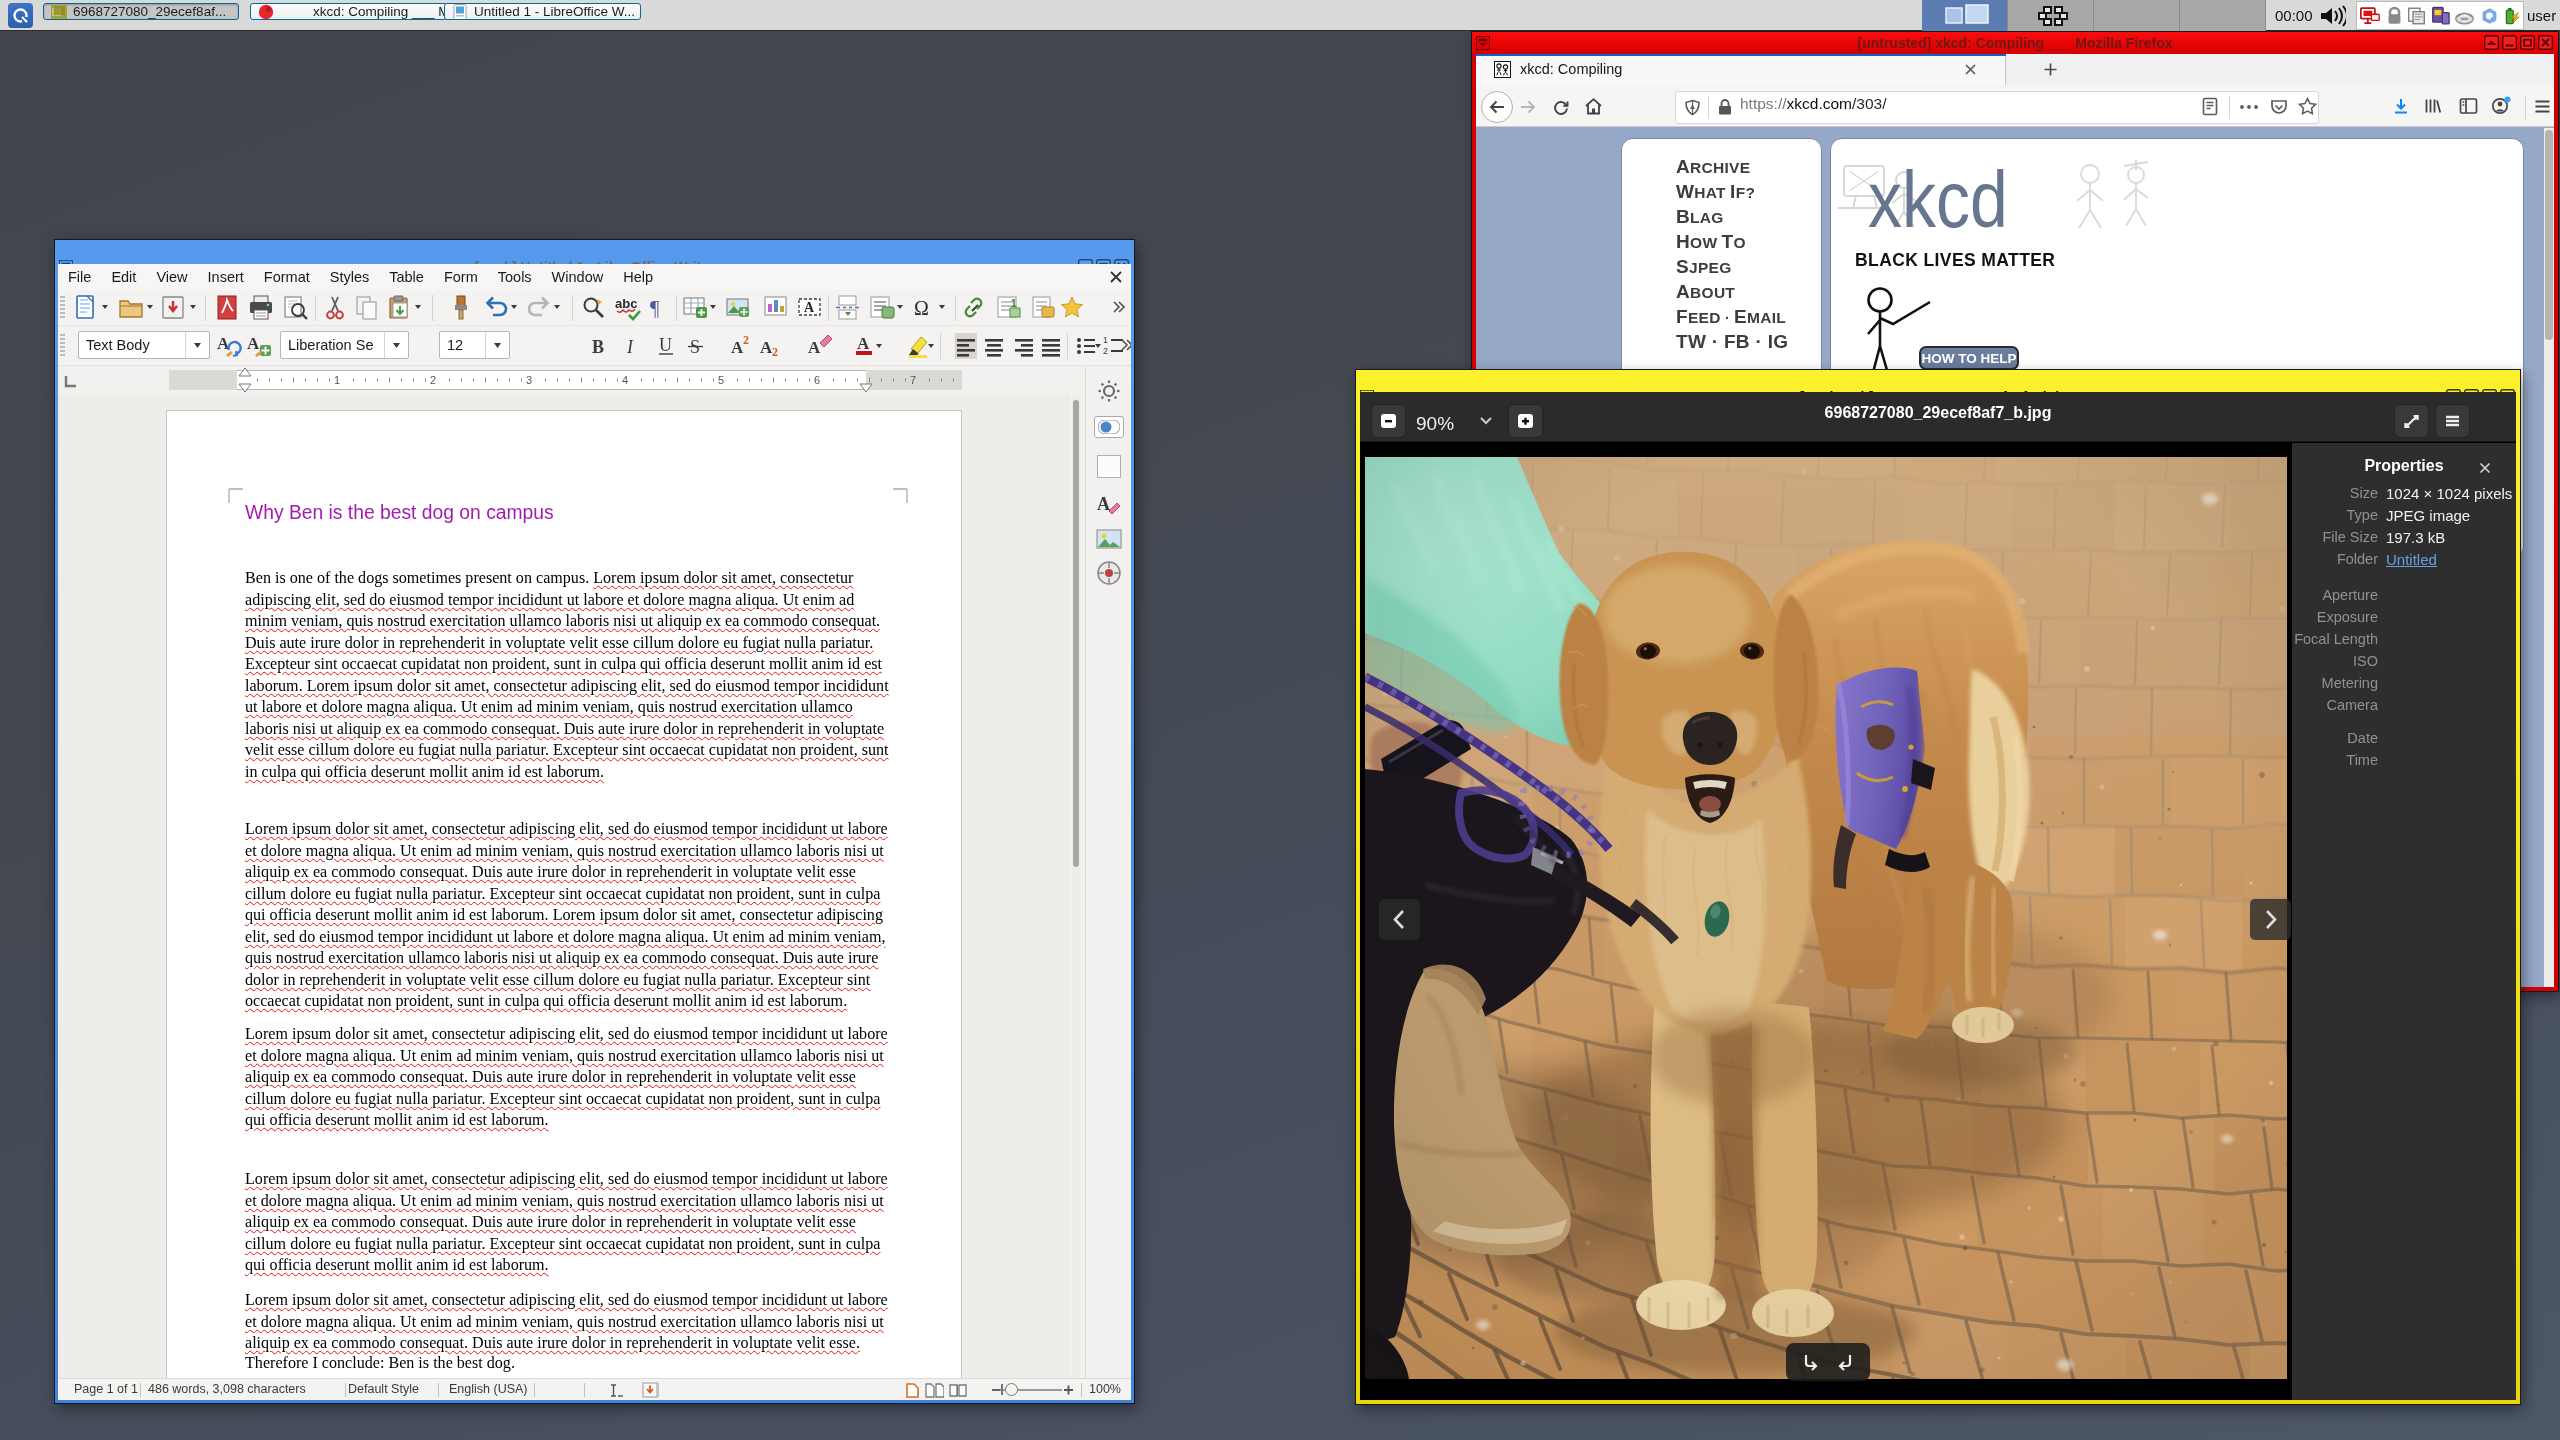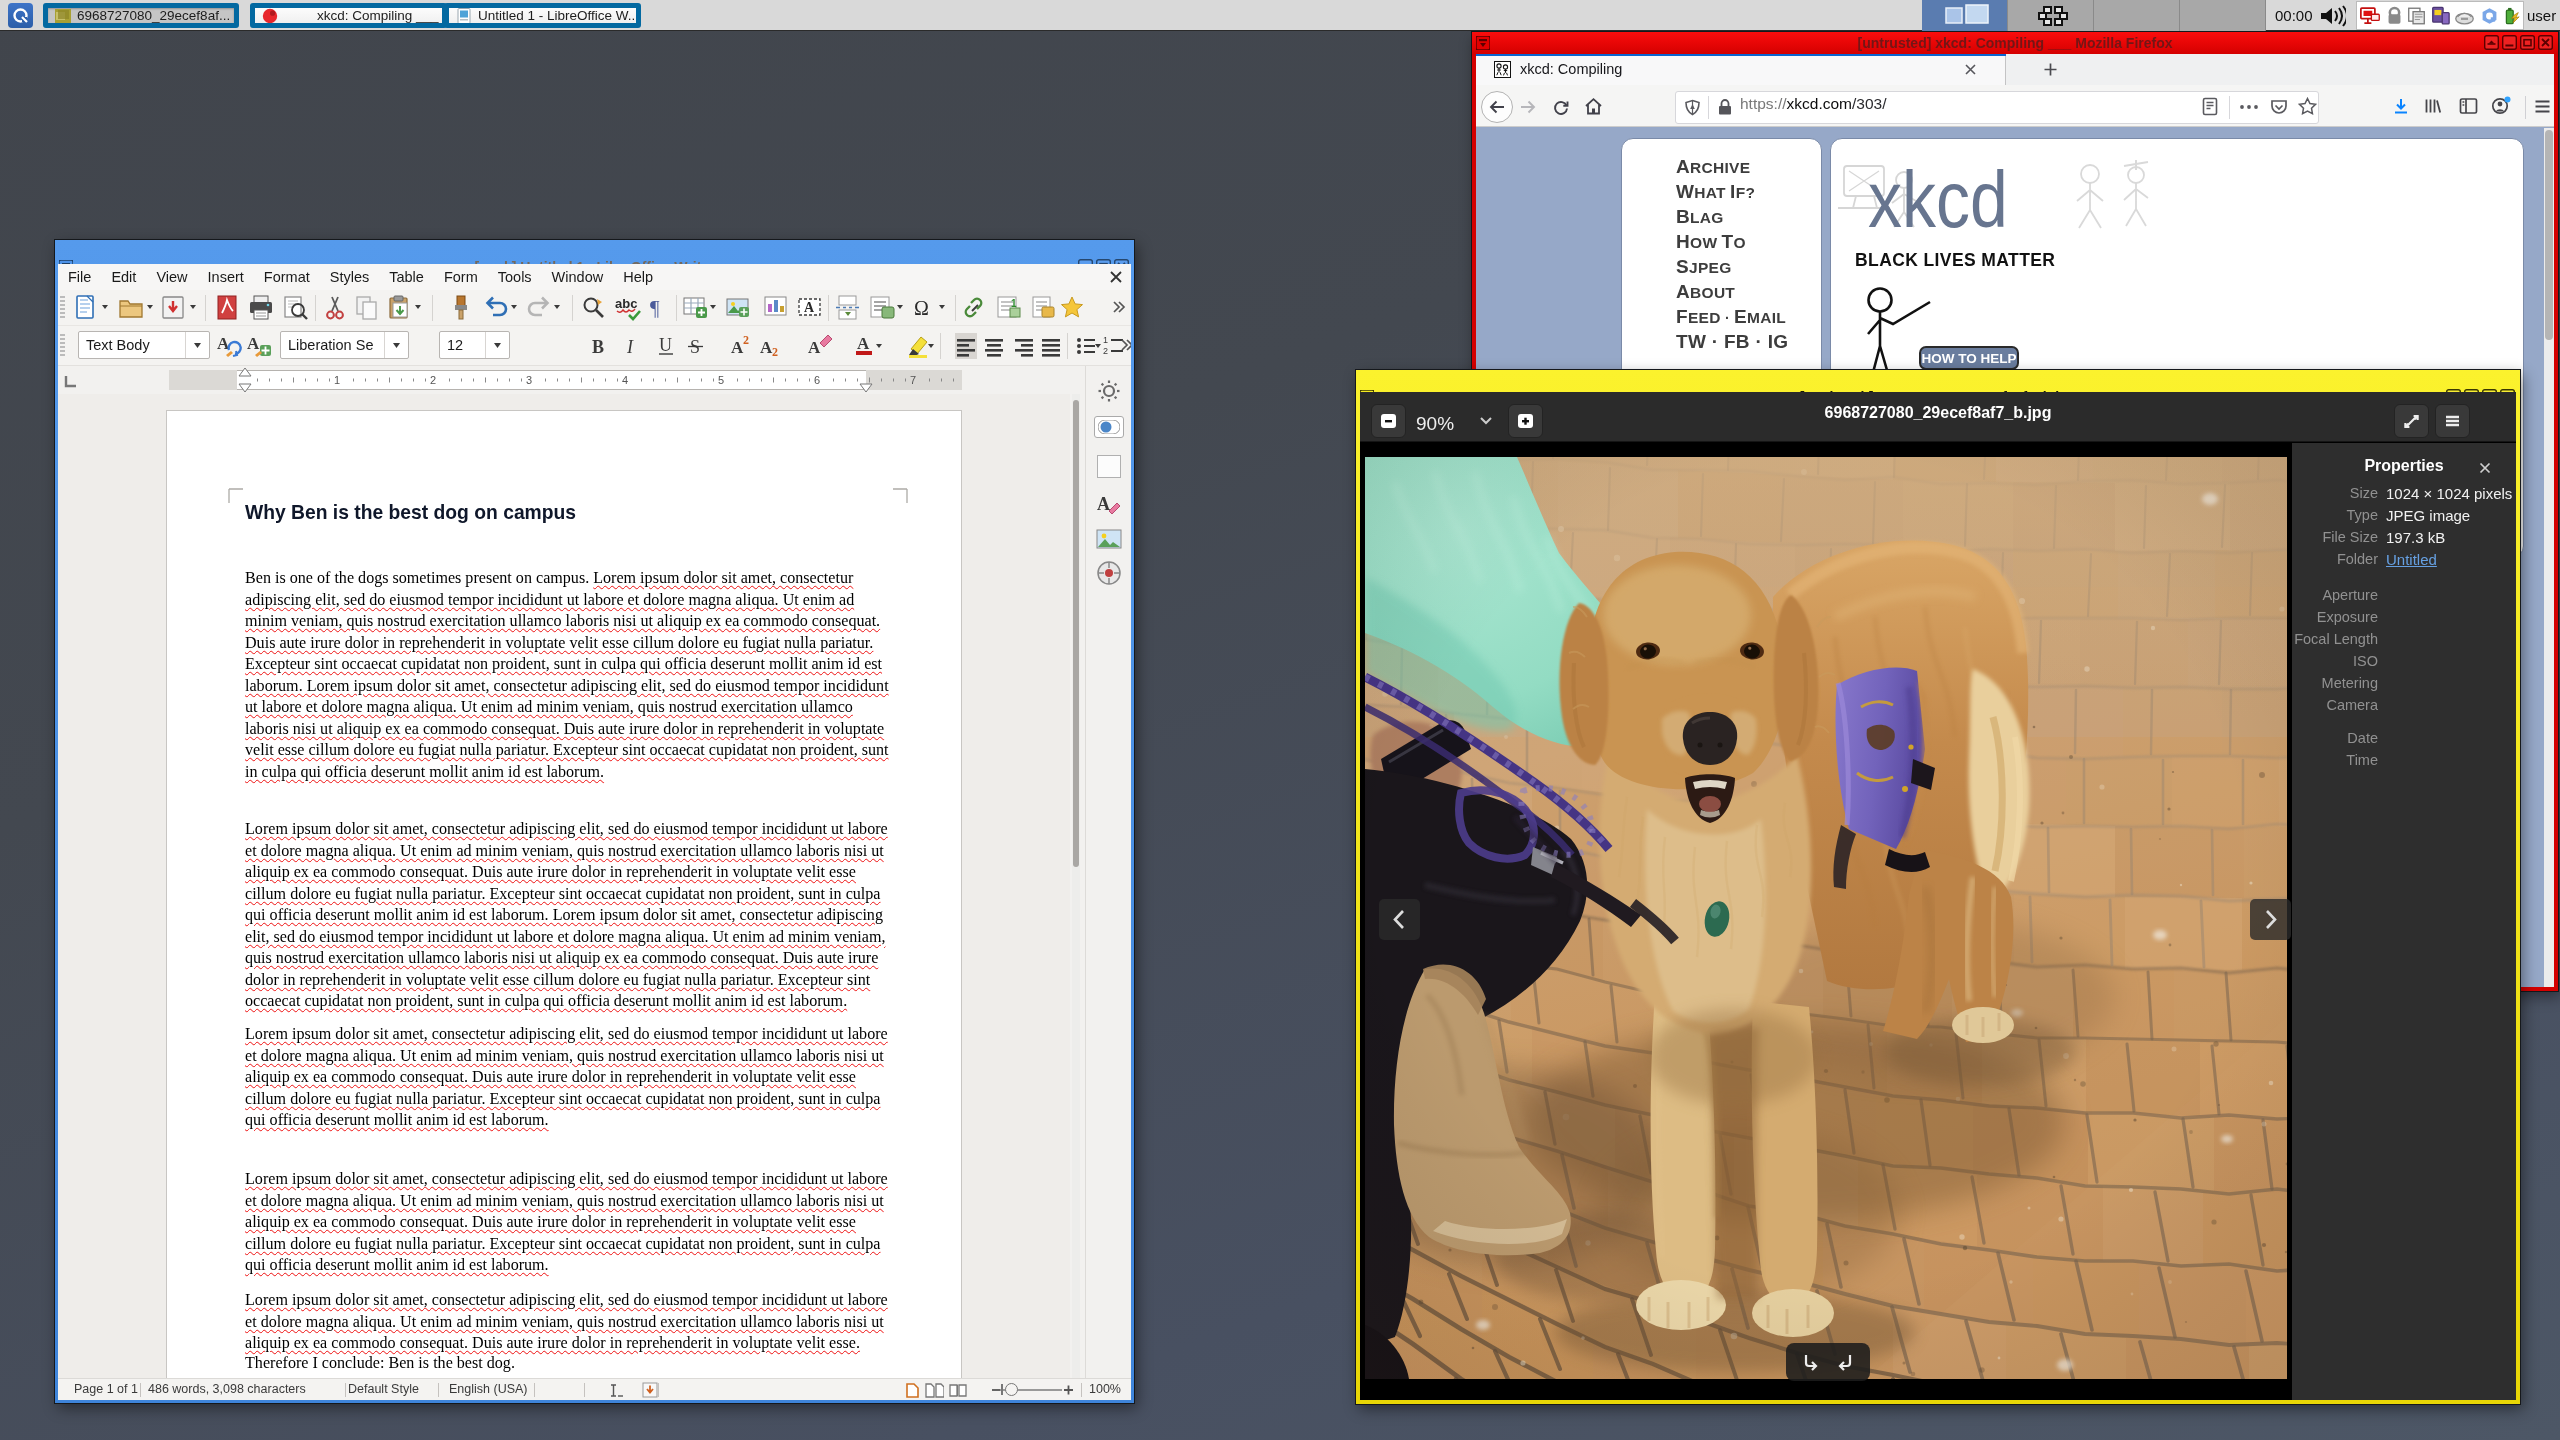--- a/index.html
+++ b/index.html
@@ -3,21 +3,21 @@
 <meta charset="utf-8">
 <style>
 * { margin:0; padding:0; box-sizing:border-box; }
 html,body { width:2560px; height:1440px; overflow:hidden; }
 body { font-family:"Liberation Sans", sans-serif; position:relative;
   background: linear-gradient(160deg, #41454c 0%, #434850 35%, #485061 75%, #4d5766 100%); }
 .abs { position:absolute; }
 
 
 #taskbar { position:absolute; left:0; top:0; width:2560px; height:31px; background:#d9d9d9; border-bottom:1px solid #2a2a2a; z-index:50; }
-.tbtn { position:absolute; top:3px; height:25px; border:5px solid #0369a1; border-radius:3px; background:linear-gradient(#fcfcfc,#f0f0f0); display:flex; align-items:center; font-size:13.5px; color:#1c1c1c; padding:0 7px; gap:6px; white-space:nowrap; overflow:hidden; }
+.tbtn { position:absolute; top:3px; height:17px; border:1px solid #0369a1; border-radius:3px; background:linear-gradient(#fcfcfc,#f0f0f0); display:flex; align-items:center; font-size:13.5px; color:#1c1c1c; padding:0 7px; gap:6px; white-space:nowrap; overflow:hidden; }
 .tbtn.active { background:#c5c5c5; box-shadow:inset 0 1px 2px rgba(0,0,0,.25); }
 .tbtn .ti { width:16px; height:16px; flex:none; }
 #qmenu { position:absolute; left:8px; top:3px; width:25px; height:25px; border-radius:4px; background:linear-gradient(#3d74c8,#2c5ea8); display:flex; align-items:center; justify-content:center; }
 #wsw { position:absolute; left:1922px; top:0; height:31px; display:flex; }
 .ws { width:86px; height:31px; background:#a8a8a8; border-right:1px solid #8a8a8a; position:relative; }
 .ws.act { background:#5a7cb0; }
 #clock { position:absolute; left:2275px; top:0; height:31px; line-height:31px; font-size:15px; color:#111; }
 #tray { position:absolute; left:2356px; top:1px; width:168px; height:29px; background:#fff; border:1px solid #bbb; display:flex; align-items:center; justify-content:space-between; padding:0 3px; }
 #usr { position:absolute; left:2527px; top:0; height:31px; line-height:31px; font-size:15px; color:#111; }
 
@@ -553,21 +553,21 @@
         </svg>
       </div>
     <div id="lo-doc">
       <div id="lo-page" style="top:16px; height:1240px;"></div>
       <svg class="abs" style="left:170px; top:90px;" width="680" height="20">
           <g stroke="#adaba7" stroke-width="1.3" fill="none">
             <path d="M1,19 V5 M1,5 H15"></path>
             <path d="M679,19 V5 M679,5 H665"></path>
           </g>
         </svg>
-      <div class="abs" style="left:187px; top:108px; font-size:19.3px; font-weight:bold; color:#0f172a;">Why Ben is the best dog on campus</div>
+      <div class="abs" style="left:187px; top:108px; font-size:19.3px; font-weight:normal; color:#a21caf;">Why Ben is the best dog on campus</div>
       <div id="doctext">
           <div class="para serif" style="top:173px;">Ben is one of the dogs sometimes present on campus. <span class="sq">Lorem ipsum dolor sit amet, consectetur</span><br><span class="sq">adipiscing elit, sed do eiusmod tempor incididunt ut labore et dolore magna aliqua. Ut enim ad</span><br><span class="sq">minim veniam, quis nostrud exercitation ullamco laboris nisi ut aliquip ex ea commodo consequat.</span><br><span class="sq">Duis aute irure dolor in reprehenderit in voluptate velit esse cillum dolore eu fugiat nulla pariatur.</span><br><span class="sq">Excepteur sint occaecat cupidatat non proident, sunt in culpa qui officia deserunt mollit anim id est</span><br><span class="sq">laborum. Lorem ipsum dolor sit amet, consectetur adipiscing elit, sed do eiusmod tempor incididunt</span><br><span class="sq">ut labore et dolore magna aliqua. Ut enim ad minim veniam, quis nostrud exercitation ullamco</span><br><span class="sq">laboris nisi ut aliquip ex ea commodo consequat. Duis aute irure dolor in reprehenderit in voluptate</span><br><span class="sq">velit esse cillum dolore eu fugiat nulla pariatur. Excepteur sint occaecat cupidatat non proident, sunt</span><br><span class="sq">in culpa qui officia deserunt mollit anim id est laborum.</span></div>
           <div class="para serif" style="top:424px;"><span class="sq">Lorem ipsum dolor sit amet, consectetur adipiscing elit, sed do eiusmod tempor incididunt ut labore</span><br><span class="sq">et dolore magna aliqua. Ut enim ad minim veniam, quis nostrud exercitation ullamco laboris nisi ut</span><br><span class="sq">aliquip ex ea commodo consequat. Duis aute irure dolor in reprehenderit in voluptate velit esse</span><br><span class="sq">cillum dolore eu fugiat nulla pariatur. Excepteur sint occaecat cupidatat non proident, sunt in culpa</span><br><span class="sq">qui officia deserunt mollit anim id est laborum. Lorem ipsum dolor sit amet, consectetur adipiscing</span><br><span class="sq">elit, sed do eiusmod tempor incididunt ut labore et dolore magna aliqua. Ut enim ad minim veniam,</span><br><span class="sq">quis nostrud exercitation ullamco laboris nisi ut aliquip ex ea commodo consequat. Duis aute irure</span><br><span class="sq">dolor in reprehenderit in voluptate velit esse cillum dolore eu fugiat nulla pariatur. Excepteur sint</span><br><span class="sq">occaecat cupidatat non proident, sunt in culpa qui officia deserunt mollit anim id est laborum.</span></div>
           <div class="para serif" style="top:629px;"><span class="sq">Lorem ipsum dolor sit amet, consectetur adipiscing elit, sed do eiusmod tempor incididunt ut labore</span><br><span class="sq">et dolore magna aliqua. Ut enim ad minim veniam, quis nostrud exercitation ullamco laboris nisi ut</span><br><span class="sq">aliquip ex ea commodo consequat. Duis aute irure dolor in reprehenderit in voluptate velit esse</span><br><span class="sq">cillum dolore eu fugiat nulla pariatur. Excepteur sint occaecat cupidatat non proident, sunt in culpa</span><br><span class="sq">qui officia deserunt mollit anim id est laborum.</span></div>
           <div class="para serif" style="top:774px;"><span class="sq">Lorem ipsum dolor sit amet, consectetur adipiscing elit, sed do eiusmod tempor incididunt ut labore</span><br><span class="sq">et dolore magna aliqua. Ut enim ad minim veniam, quis nostrud exercitation ullamco laboris nisi ut</span><br><span class="sq">aliquip ex ea commodo consequat. Duis aute irure dolor in reprehenderit in voluptate velit esse</span><br><span class="sq">cillum dolore eu fugiat nulla pariatur. Excepteur sint occaecat cupidatat non proident, sunt in culpa</span><br><span class="sq">qui officia deserunt mollit anim id est laborum.</span></div>
           <div class="para serif" style="top:895px;"><span class="sq">Lorem ipsum dolor sit amet, consectetur adipiscing elit, sed do eiusmod tempor incididunt ut labore</span><br><span class="sq">et dolore magna aliqua. Ut enim ad minim veniam, quis nostrud exercitation ullamco laboris nisi ut</span><br><span class="sq">aliquip ex ea commodo consequat. Duis aute irure dolor in reprehenderit in voluptate velit esse.</span></div>
           <div class="para serif" style="top:958px;">Therefore I conclude: Ben is the best dog.</div>
         </div>
     </div>
     <div id="lo-scroll">

